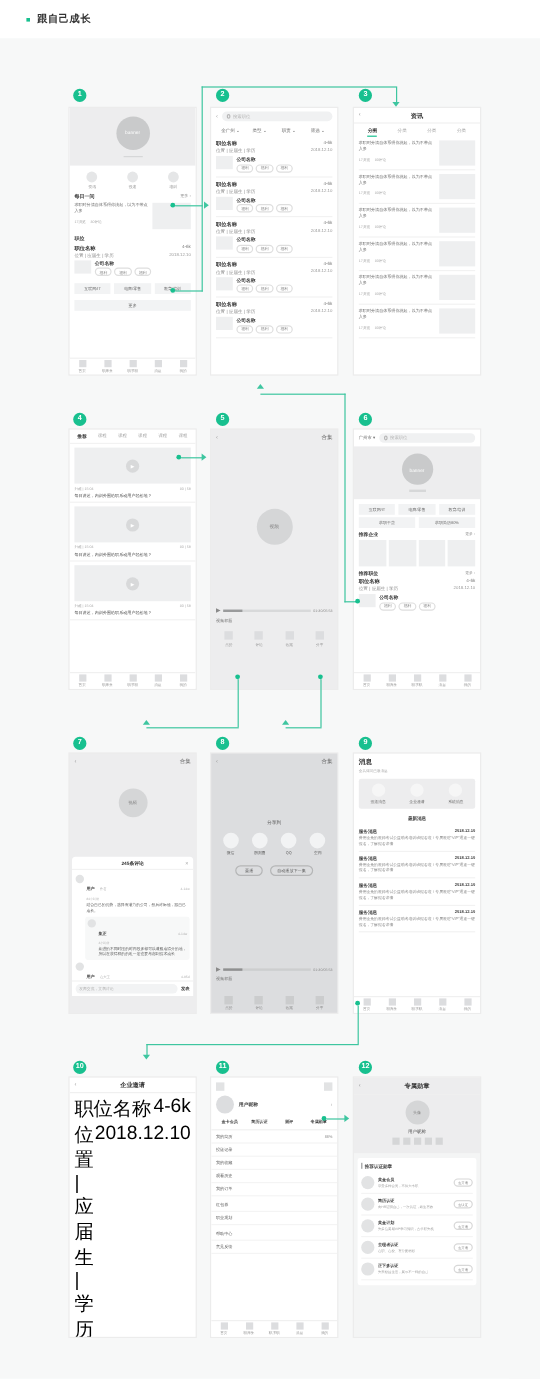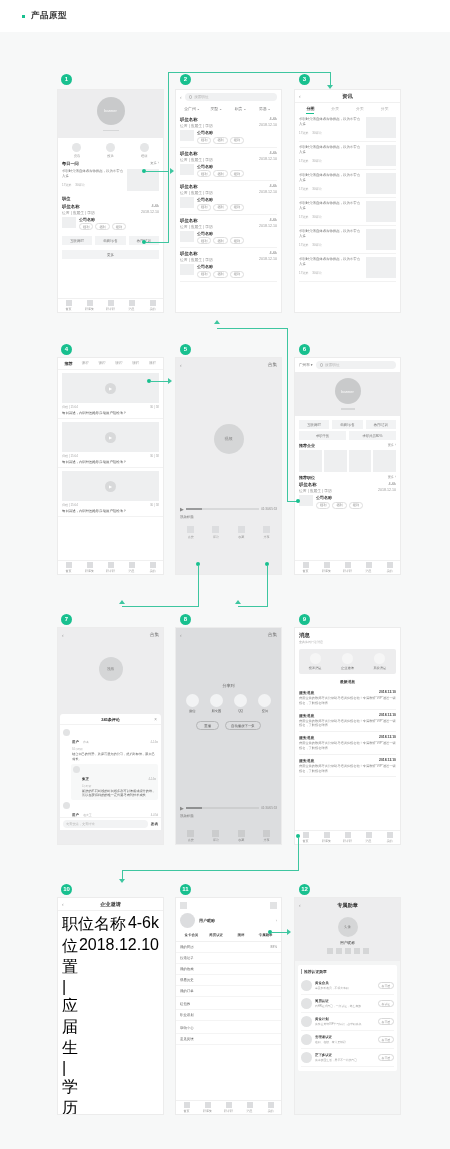--- a/index.html
+++ b/index.html
@@ -78,21 +78,21 @@
   .arr-up { border-left: 3px solid transparent; border-right: 3px solid transparent; border-bottom: 4px solid #3ec6a0; }
   .arr-right { border-top: 3px solid transparent; border-bottom: 3px solid transparent; border-left: 4px solid #3ec6a0; }
 </style>
 </head>
 <body>
 
 <div class="page">
 
   <div class="titlebar">
     <span class="dot"></span>
-    <span class="t">产品原型</span>
+    <span class="t">跟自己成长</span>
   </div>
 
   <div class="canvas"></div>
 
   <div>
 
     <div class="conn cdot" style="left:142px; top:240px;"></div>
     <div class="conn hline" style="left:146px; top:242px; width:23px;"></div>
     <div class="conn vline" style="left:168px; top:72px; height:171px;"></div>
     <div class="conn hline" style="left:168px; top:72px; width:162px;"></div>

